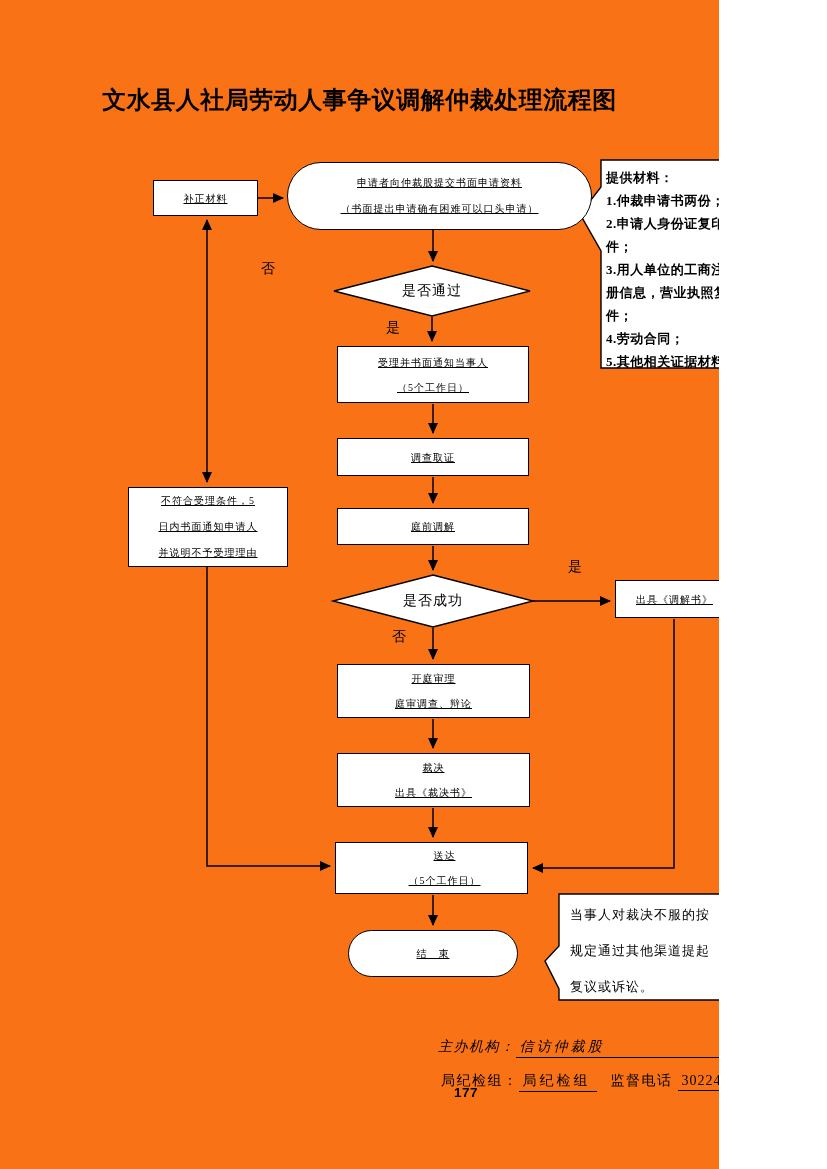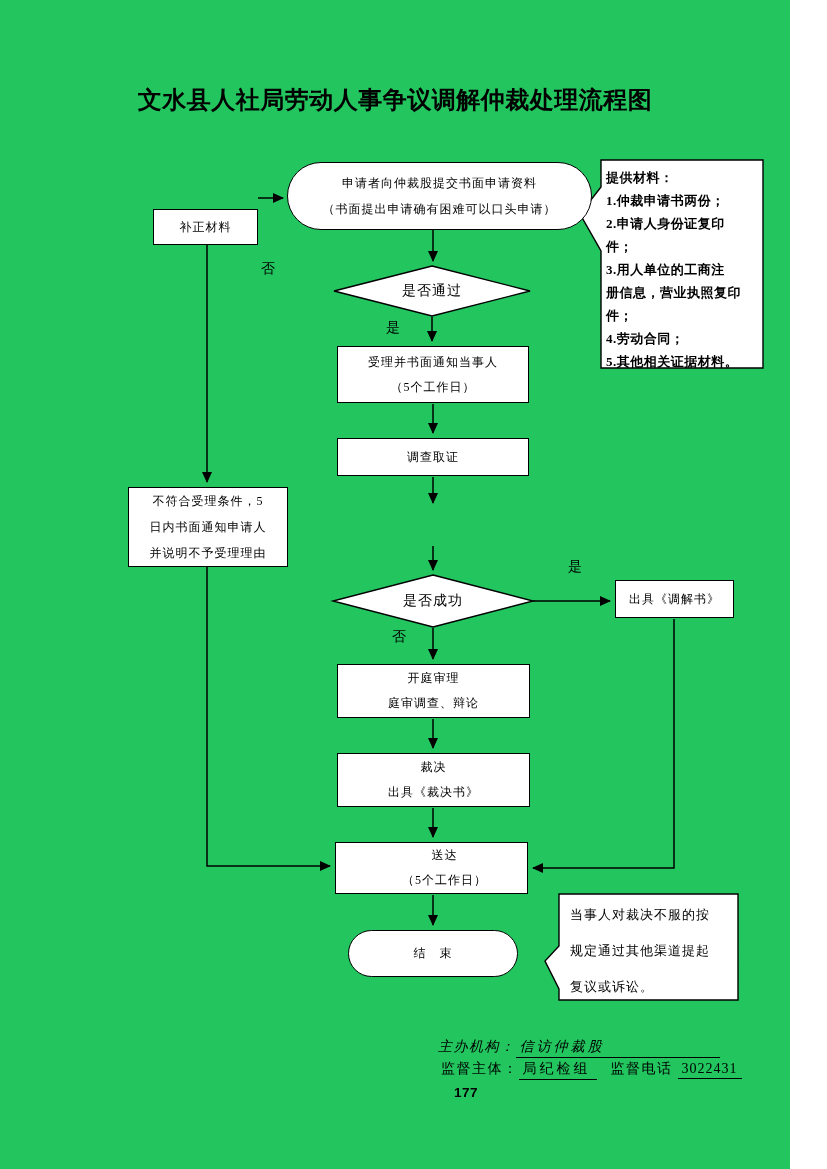--- a/index.html
+++ b/index.html
@@ -1,37 +1,37 @@
 <!DOCTYPE html>
 <html><head>
 <meta charset="utf-8">
 <style>
   html,body{margin:0;padding:0;background:#fff;}
   .page{
-    position:relative;width:790px;height:1169px;background:#22c55e;
+    position:relative;width:719px;height:1169px;background:#f97316;
     font-family:"Liberation Serif","DejaVu Serif",serif;color:#000;overflow:hidden;
   }
   .layer{position:absolute;left:0;top:0;}
   .title{
     position:absolute;left:0;right:0;top:84px;text-align:center;
     font-family:"Liberation Sans","DejaVu Sans",sans-serif;
     font-size:24px;font-weight:bold;letter-spacing:0.5px;
   }
   .node{
     position:absolute;box-sizing:border-box;border:1.4px solid #000;background:#fff;
     display:flex;align-items:center;justify-content:center;text-align:center;
-    white-space:pre-line;font-size:12px;letter-spacing:1px;line-height:25px;
+    white-space:pre-line;font-size:10px;letter-spacing:1px;line-height:25px;text-decoration:underline;
   }
   .overlay{
     position:absolute;box-sizing:border-box;display:flex;align-items:center;justify-content:center;
     text-align:left;white-space:pre-line;font-size:14px;letter-spacing:1px;background:transparent;
   }
   .lbl{position:absolute;font-size:14px;letter-spacing:1px;}
   
-  #n-buzheng{left:153px;top:180px;width:105px;height:36px;margin-top:29px;}
+  #n-buzheng{left:153px;top:180px;width:105px;height:36px;}
   #n-apply{left:287px;top:162px;width:305px;height:68px;border-radius:34px;line-height:26px;}
   #n-accept{left:337px;top:346px;width:192px;height:57px;}
   #n-investigate{left:337px;top:438px;width:192px;height:38px;}
   #n-premed{left:337px;top:508px;width:192px;height:37px;}
   #n-meddoc{left:615px;top:580px;width:119px;height:38px;}
   #n-hearing{left:337px;top:664px;width:193px;height:54px;}
   #n-verdict{left:337px;top:753px;width:193px;height:54px;}
   #n-deliver{left:335px;top:842px;width:193px;height:52px;padding-left:26px;}
   #n-end{left:348px;top:930px;width:170px;height:47px;border-radius:24px;}
   #n-reject{left:128px;top:487px;width:160px;height:80px;line-height:26px;}
@@ -51,21 +51,21 @@
   #lbl-no1{left:261px;top:260px;}
   #lbl-yes1{left:386px;top:319px;}
   #lbl-yes2{left:568px;top:558px;}
   #lbl-no2{left:392px;top:628px;}
   
   .footer-line{position:absolute;font-size:14px;letter-spacing:1.5px;white-space:nowrap;}
   #footer-1{left:438px;top:1038px;font-style:italic;}
   #footer-2{left:441px;top:1060px;}
   .uline{display:inline-block;border-bottom:1.3px solid #000;padding:0 2px 1px 4px;}
   #organizer-value{width:198px;letter-spacing:3px;}
-  #supervisor-value{letter-spacing:3px;min-width:72px;}
+  #supervisor-value{letter-spacing:3px;min-width:72px;margin-top:12px;}
   #phone-value{letter-spacing:1px;min-width:58px;}
   .gap{display:inline-block;width:14px;}
   #page-number{
     position:absolute;left:438px;top:1085px;font-size:13.5px;font-weight:600;
     font-family:"Liberation Sans","DejaVu Sans",sans-serif;letter-spacing:0.5px;margin-left:16px;
   }
   svg .shape{fill:#ffffff;stroke:#000;stroke-width:1.4;}
   svg .conn{fill:none;stroke:#000;stroke-width:1.5;}
 </style>
 </head>
@@ -103,20 +103,21 @@
     <polygon class="shape" points="432,266 530,291 432,316 334,291"></polygon>
     <polygon class="shape" points="433,575 533,601 433,627 333,601"></polygon>
   </svg>
 
   <div class="node" id="n-buzheng">补正材料</div>
   <div class="node" id="n-apply">申请者向仲裁股提交书面申请资料
 （书面提出申请确有困难可以口头申请）</div>
   <div class="node" id="n-accept">受理并书面通知当事人
 （5个工作日）</div>
   <div class="node" id="n-investigate">调查取证</div>
+  <div class="node" id="n-premed">庭前调解</div>
   <div class="node" id="n-hearing">开庭审理
 庭审调查、辩论</div>
   <div class="node" id="n-meddoc">出具《调解书》</div>
   <div class="node" id="n-verdict">裁决
 出具《裁决书》</div>
   <div class="node" id="n-deliver">送达
 （5个工作日）</div>
   <div class="node" id="n-end">结　束</div>
   <div class="node" id="n-reject">不符合受理条件，5
 日内书面通知申请人
@@ -140,17 +141,17 @@
 
   <div class="lbl" id="lbl-no1">否</div>
   <div class="lbl" id="lbl-yes1">是</div>
   <div class="lbl" id="lbl-yes2">是</div>
   <div class="lbl" id="lbl-no2">否</div>
 
   <div class="footer-line" id="footer-1">
     <span>主办机构：</span><span class="uline" id="organizer-value">信访仲裁股</span>
   </div>
   <div class="footer-line" id="footer-2">
-    <span>监督主体：</span><span class="uline" id="supervisor-value">局纪检组</span><span class="gap"></span><span>监督电话</span>&nbsp;<span class="uline" id="phone-value">3022431</span>
+    <span>局纪检组：</span><span class="uline" id="supervisor-value">局纪检组</span><span class="gap"></span><span>监督电话</span>&nbsp;<span class="uline" id="phone-value">3022431</span>
   </div>
   <div id="page-number">177</div>
 
 </div>
 
 </body></html>

